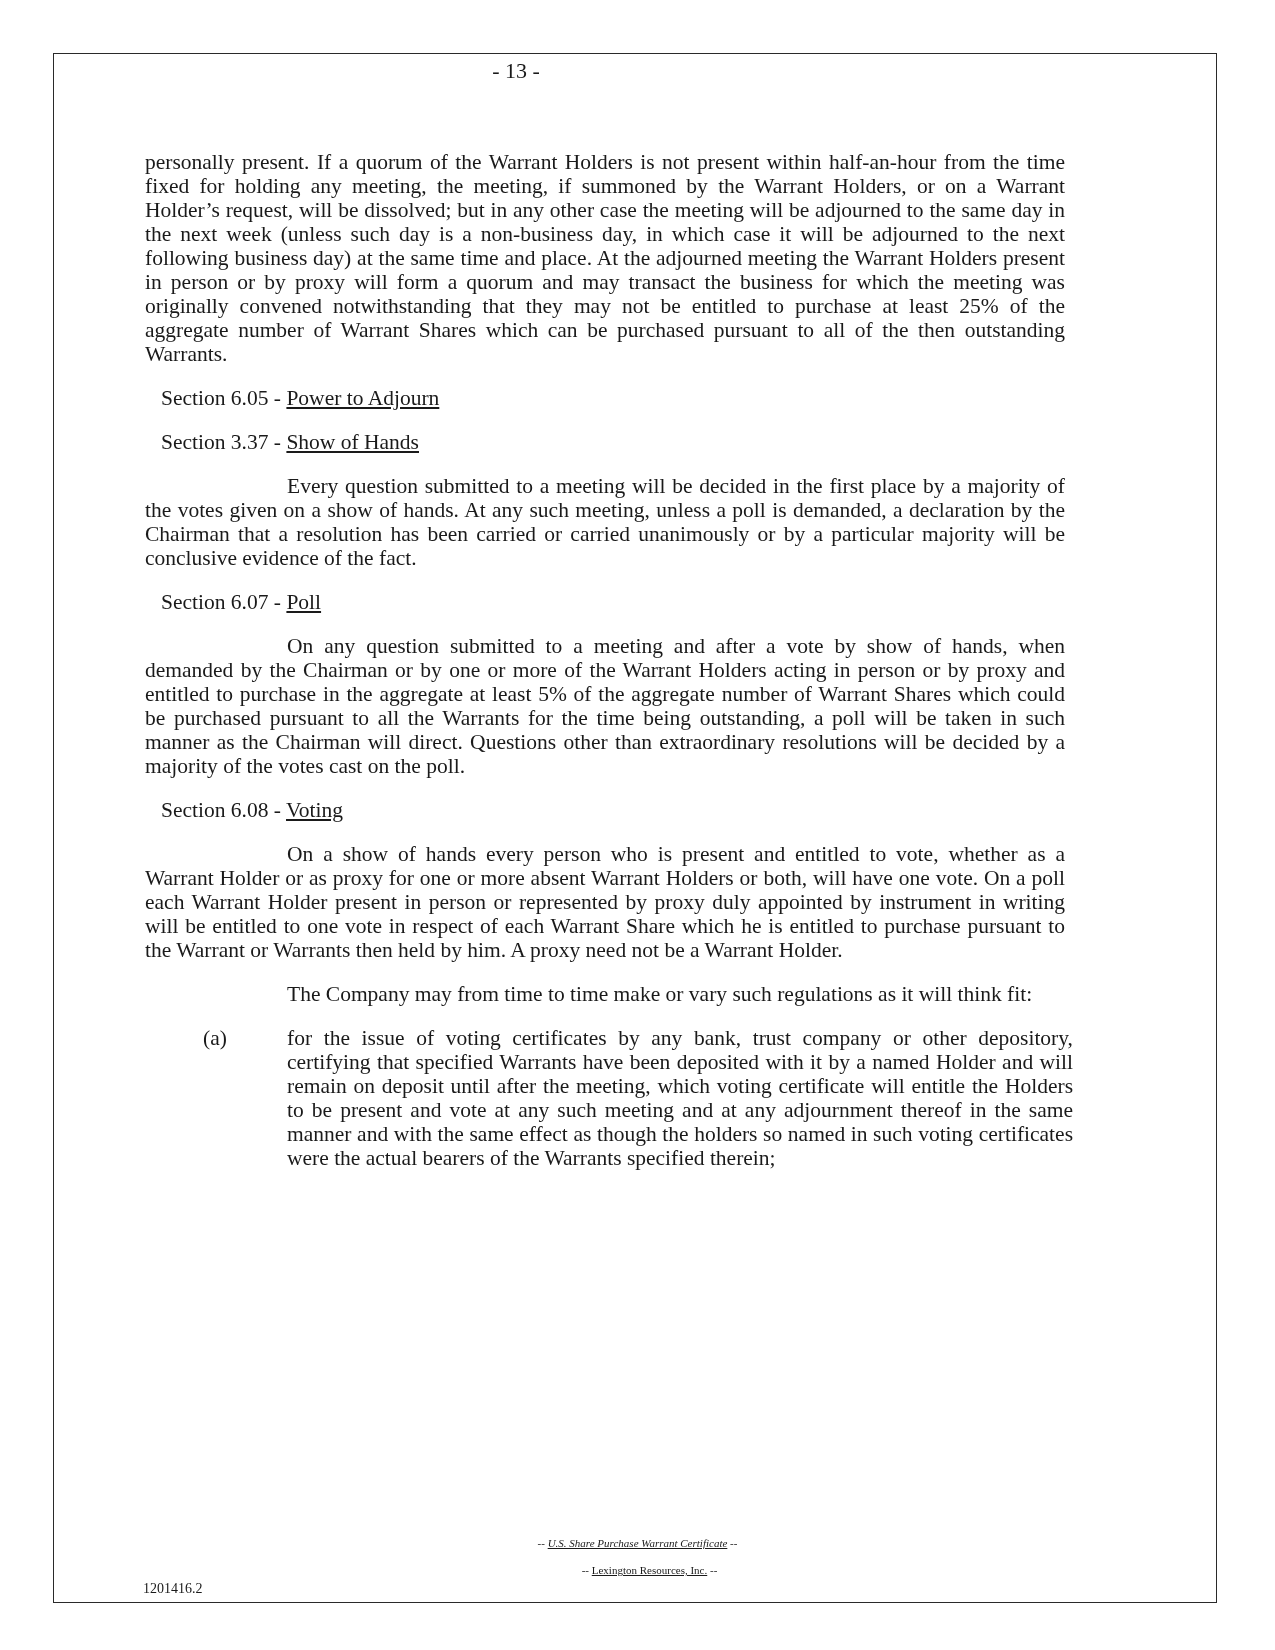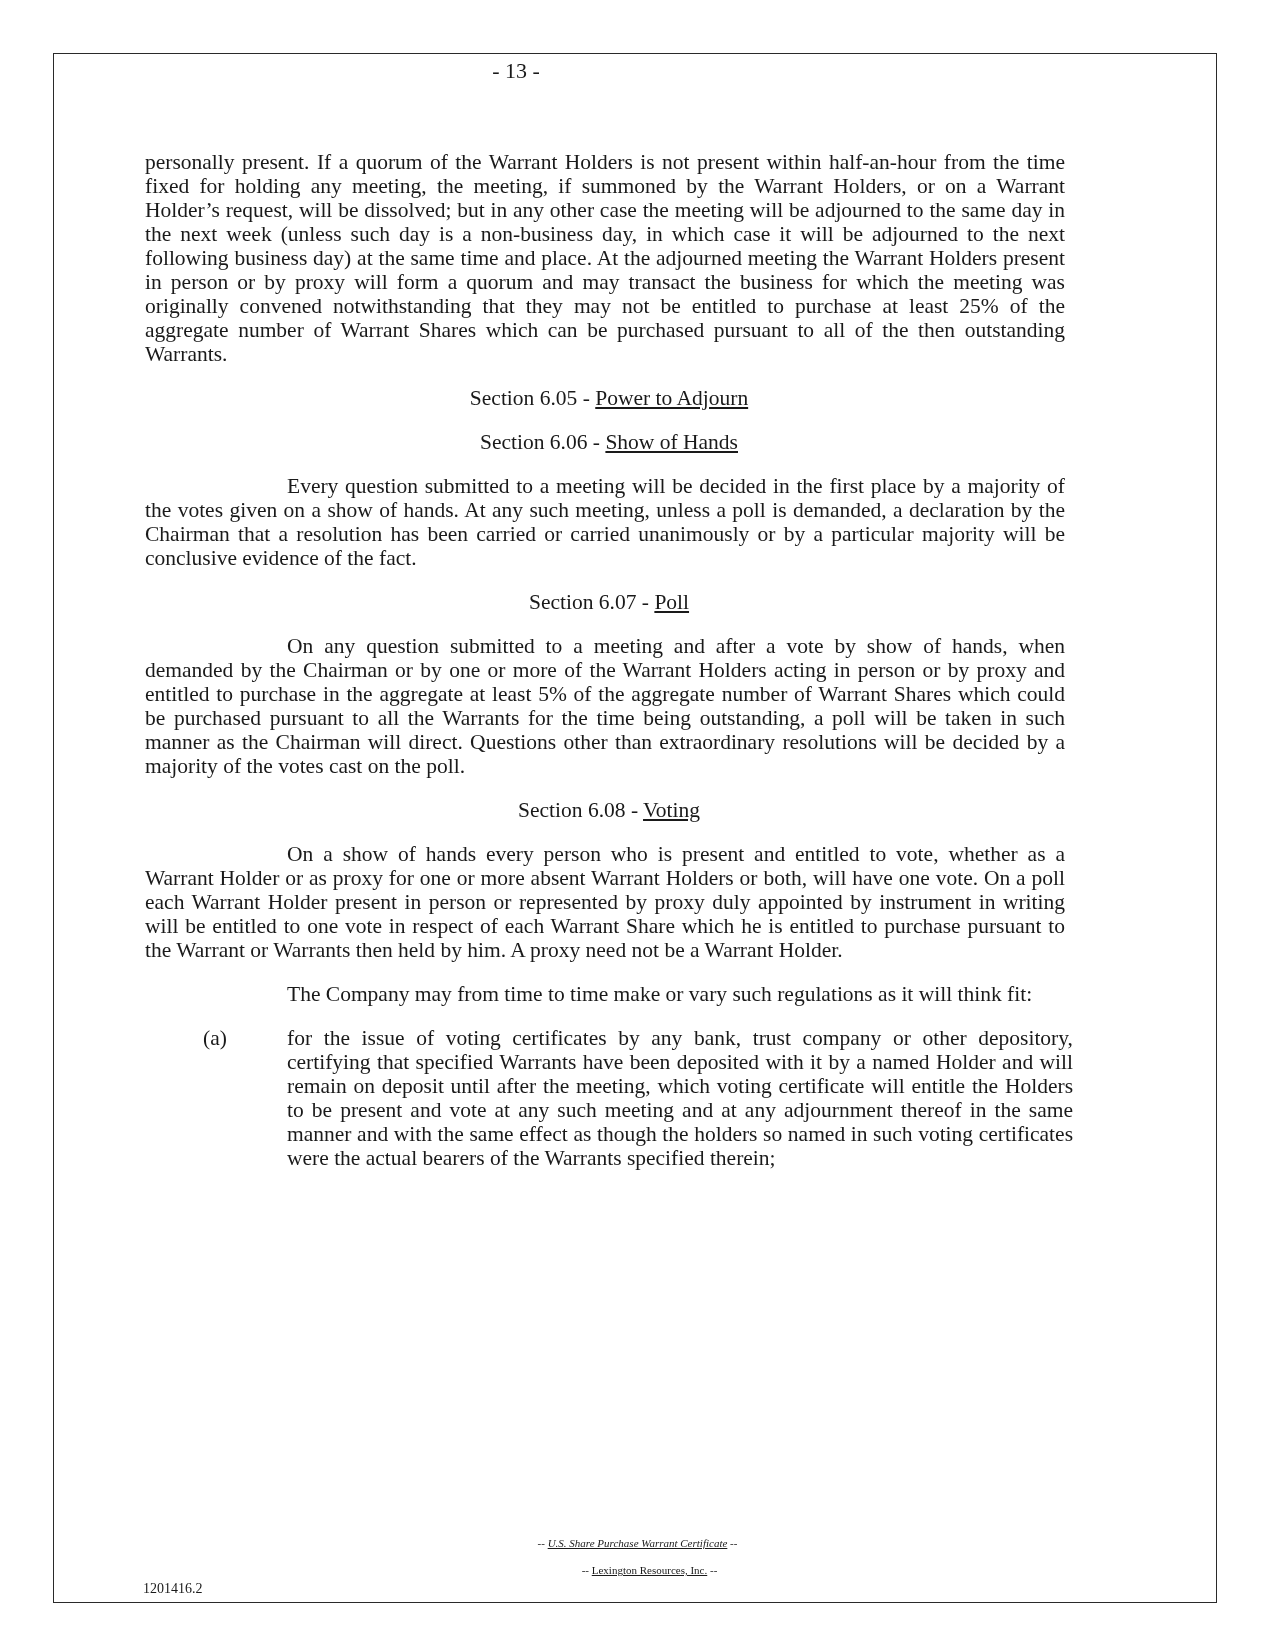--- a/index.html
+++ b/index.html
@@ -5,21 +5,21 @@
   html, body { margin: 0; padding: 0; background: #ffffff; }
   body { width: 1275px; height: 1650px; position: relative; overflow: hidden;
          font-family: "Liberation Serif", "DejaVu Serif", serif; color: #1a1a1a; }
   .frame { position: absolute; left: 53px; top: 53px; width: 1164px; height: 1550px;
            border: 1.5px solid #2a2a2a; box-sizing: border-box; }
   .pagenum { position: absolute; top: 58px; left: 0; width: 1032px; text-align: center;
              font-size: 22px; }
   .body { position: absolute; left: 145px; top: 150px; width: 928px; font-size: 21.5px; line-height: 24px; }
   .p { text-align: justify; text-align-last: left; margin: 0 8px 20px 0; }
   .indent { text-indent: 142px; }
-  .heading { margin: 0 0 20px 0; text-align: center; }
+  .heading { margin: 0 0 20px 16px; }
   .heading .t { text-decoration: underline; }
   .item { display: flex; margin-top: 20px; }
   .item .lbl { width: 142px; padding-left: 58px; box-sizing: border-box; flex: none; }
   .item .txt { flex: 1; text-align: justify; text-align-last: left; }
   .footer1 { position: absolute; top: 1537px; left: 0; width: 1275px; text-align: center; font-size: 11px; font-style: italic; }
   .footer2 { position: absolute; top: 1564px; left: 12px; width: 1275px; text-align: center; font-size: 11px; }
   .footer1 u, .footer2 u { text-decoration: underline; }
   .docnum { position: absolute; left: 143px; top: 1581px; font-size: 14px; }
 </style>
 </head>
@@ -30,21 +30,21 @@
 <div class="pagenum">- 13 -</div>
 
 <div class="body">
   <p class="p">personally present.  If a quorum of the Warrant Holders is not present within half-an-hour from the time fixed for holding any meeting, the meeting, if summoned by the Warrant Holders, or on a Warrant Holder’s request, will be dissolved; but in any other case the meeting will be adjourned to the same day in the next week (unless such day is a non-business day, in which case it will be adjourned to the next following business day) at the same time and place.  At the adjourned meeting the Warrant Holders present in person or by proxy will form a quorum and may transact the business for which the meeting was originally convened notwithstanding that they may not be entitled to purchase at least 25% of the aggregate number of Warrant Shares which can be purchased pursuant to all of the then outstanding Warrants.</p>
 
   <div class="heading">
     <span>Section 6.05 - </span><span class="t">Power to Adjourn</span>
   </div>
 
   <div class="heading">
-    <span>Section 6.06 - </span><span class="t">Show of Hands</span>
+    <span>Section 3.37 - </span><span class="t">Show of Hands</span>
   </div>
   <p class="p indent">Every question submitted to a meeting will be decided in the first place by a majority of the votes given on a show of hands.  At any such meeting, unless a poll is demanded, a declaration by the Chairman that a resolution has been carried or carried unanimously or by a particular majority will be conclusive evidence of the fact.</p>
 
   <div class="heading">
     <span>Section 6.07 - </span><span class="t">Poll</span>
   </div>
   <p class="p indent">On any question submitted to a meeting and after a vote by show of hands, when demanded by the Chairman or by one or more of the Warrant Holders acting in person or by proxy and entitled to purchase in the aggregate at least 5% of the aggregate number of Warrant Shares which could be purchased pursuant to all the Warrants for the time being outstanding, a poll will be taken in such manner as the Chairman will direct.  Questions other than extraordinary resolutions will be decided by a majority of the votes cast on the poll.</p>
 
   <div class="heading">
     <span>Section 6.08 - </span><span class="t">Voting</span>

